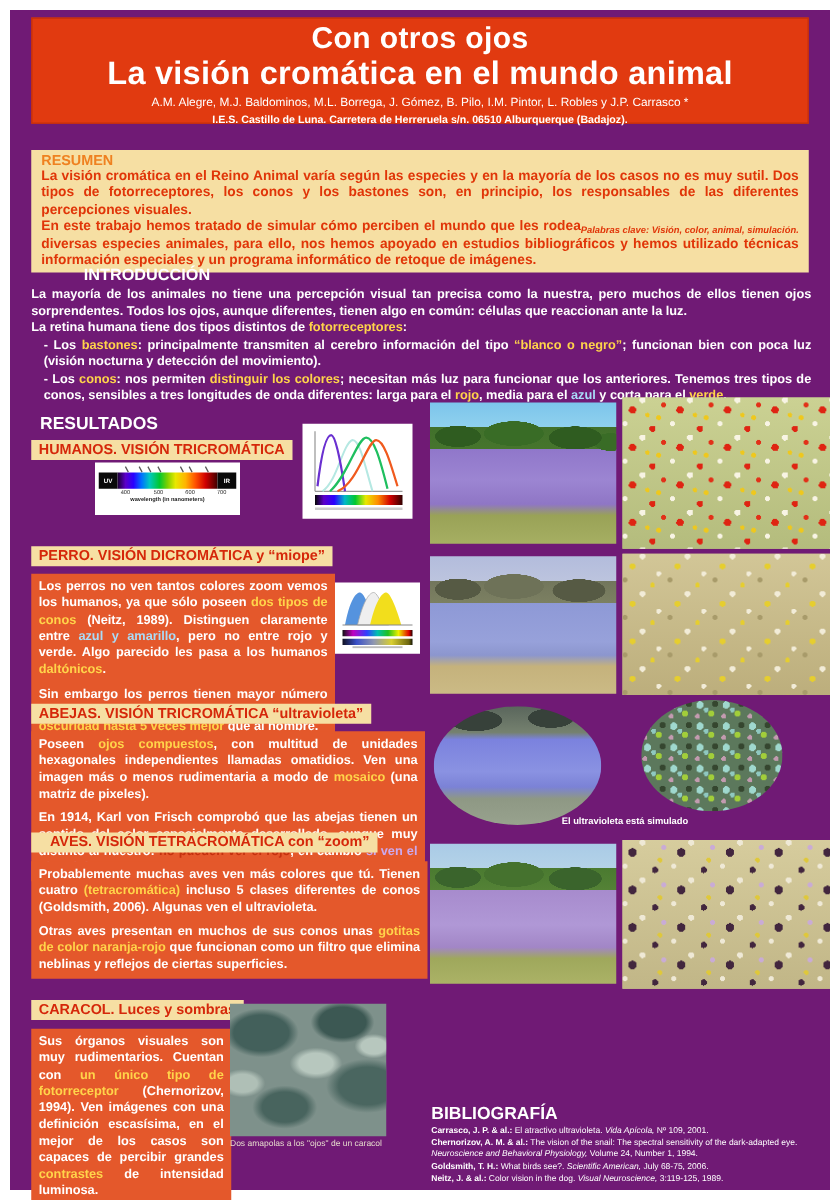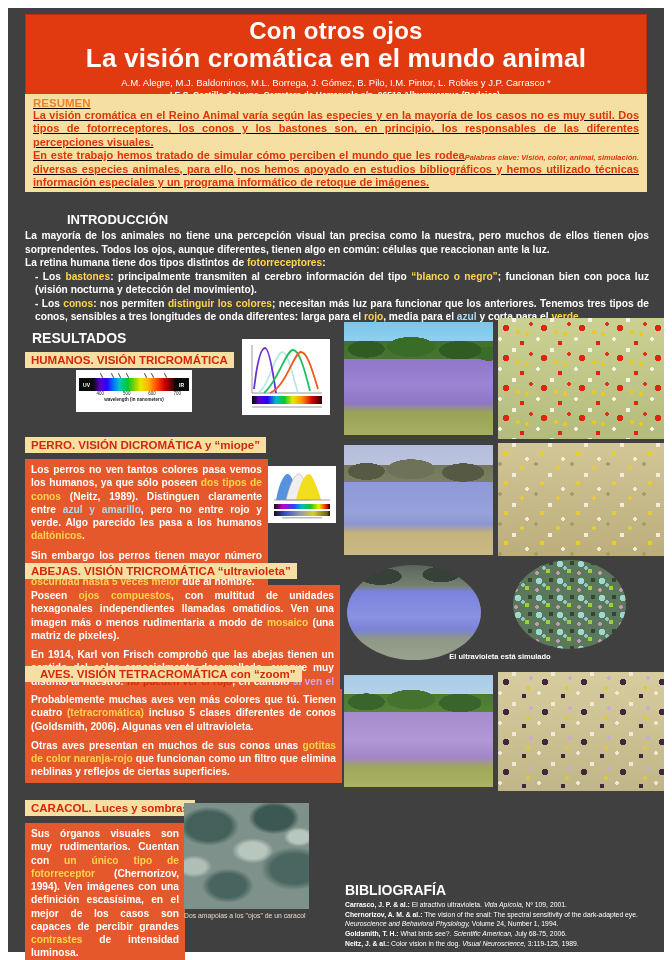--- a/index.html
+++ b/index.html
@@ -1,30 +1,30 @@
 <!DOCTYPE html>
 <html><head>
 <meta charset="utf-8">
 <style>
   html,body{margin:0;padding:0;background:#ffffff;}
   .page{position:relative;width:672px;height:960px;background:#ffffff;overflow:hidden;
         font-family:"Liberation Sans",sans-serif;}
-  .poster{position:absolute;left:8px;top:8px;width:656px;height:944px;background:#404040;}
+  .poster{position:absolute;left:8px;top:8px;width:656px;height:944px;background:#701a75;}
 
   
   .header-box{position:absolute;left:17px;top:6px;width:622px;height:85px;background:#E13A10;
               border:1px solid #C22E0B;color:#fff;text-align:center;box-sizing:border-box;}
   .title1{font-size:24px;font-weight:800;letter-spacing:.3px;margin-top:2px;}
   .title2{font-size:26px;font-weight:800;letter-spacing:.2px;margin-top:-2px;}
   .authors{font-size:9.5px;font-weight:400;margin-top:3px;}
   .affil{font-size:8.5px;font-weight:700;margin-top:2px;}
 
   
-  .resumen{position:absolute;left:17px;top:86px;width:622px;height:98px;background:#F6DFA3;
-           box-sizing:border-box;padding:3px 8px;text-decoration:underline;}
+  .resumen{position:absolute;left:17px;top:112px;width:622px;height:98px;background:#F6DFA3;
+           box-sizing:border-box;padding:3px 8px;}
   .resumen-h{color:#EF8120;font-size:11.5px;font-weight:800;}
   .resumen-p{color:#E03508;font-size:11px;font-weight:700;line-height:1.22;text-align:justify;}
   .kw{float:right;font-size:7.5px;font-style:italic;font-weight:700;padding-top:4px;}
 
   
   .intro{position:absolute;left:17px;top:204px;width:624px;color:#fff;}
   .intro-h{font-size:13px;font-weight:800;margin-bottom:2px;margin-left:42px;}
   .intro p{margin:0;font-size:10.2px;font-weight:700;line-height:1.33;text-align:justify;}
   .intro .bullet{margin-left:10px;}
 
@@ -227,21 +227,21 @@
         <rect x="8" y="55" width="70" height="8" fill="url(#sgrad)"></rect>
         <rect x="8" y="65" width="70" height="2" fill="#cccccc"></rect>
       </svg>
     </div>
 
     <div class="ph ph-h1"></div>
     <div class="ph ph-h2"></div>
 
     <div class="strip" style="left:17px;top:429px;">PERRO. VISIÓN DICROMÁTICA y “miope”</div>
     <div class="panel" style="left:17px;top:451px;width:243px;">
-      <p><span>Los perros no ven tantos colores pasa vemos los humanos, ya que sólo poseen </span><span class="hl">dos tipos de conos</span><span> (Neitz, 1989). Distinguen claramente entre </span><span class="blu">azul y amarillo</span><span>, pero no entre rojo y verde. Algo parecido les pasa a los humanos </span><span class="hl">daltónicos</span><span>.</span></p>
+      <p><span>Los perros no ven tantos colores zoom vemos los humanos, ya que sólo poseen </span><span class="hl">dos tipos de conos</span><span> (Neitz, 1989). Distinguen claramente entre </span><span class="blu">azul y amarillo</span><span>, pero no entre rojo y verde. Algo parecido les pasa a los humanos </span><span class="hl">daltónicos</span><span>.</span></p>
       <p><span>Sin embargo los perros tienen mayor número de bastones, lo que les permite </span><span class="hl">ver en la oscuridad hasta 5 veces mejor</span><span> que al hombre.</span></p>
     </div>
 
     <div class="dog-graph">
       <svg width="64" height="53" viewBox="0 0 64 53">
         <rect x="0" y="0" width="64" height="53" fill="#ffffff"></rect>
         <path d="M6,32 C10,11 15,6 18,6 C21,6 26,18 30,32 Z" fill="#5593DE"></path>
         <path d="M16,32 C21,11 26,6 29,6 C32,6 37,18 41,32 Z" fill="#EFEFEF" stroke="#aaaaaa" stroke-width="0.6"></path>
         <path d="M26,32 C31,11 36,6 39,6 C42,6 47,18 51,32 Z" fill="#F2DE1C"></path>
         <line x1="4" y1="32" x2="60" y2="32" stroke="#888" stroke-width="0.8"></line>

